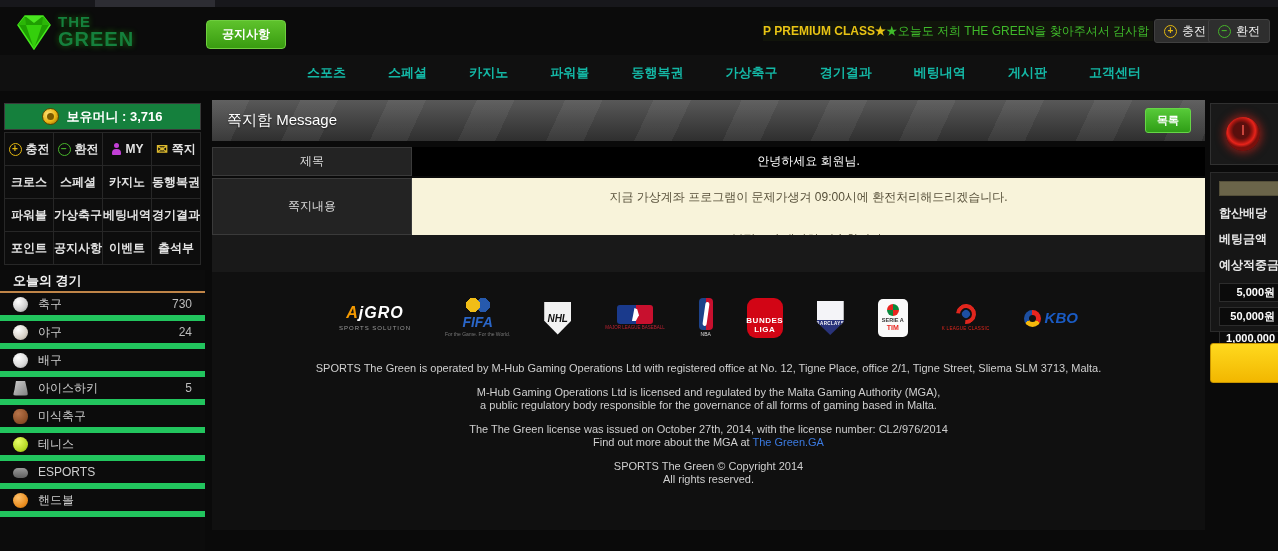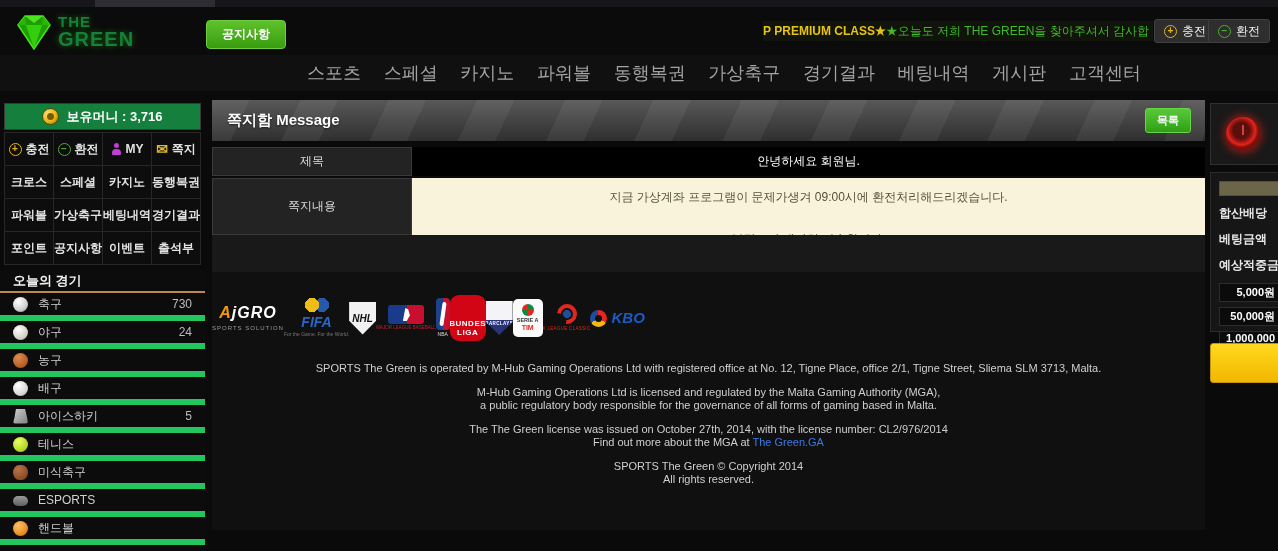--- a/index.html
+++ b/index.html
@@ -42,21 +42,21 @@
   .hdr-btn.withdraw { right:8px; }
   .ring-ic { display:inline-flex; width:13px; height:13px; border-radius:50%;
     align-items:center; justify-content:center; font-size:10px; font-weight:bold; line-height:1; }
   .ring-yellow { border:1.5px solid #e3b710; color:#e3b710; }
   .ring-green  { border:1.5px solid #46b32a; color:#46b32a; }
 
   
   .nav { position:absolute; left:0; top:55px; width:1278px; height:36px; background:#101010; }
   .nav-inner { position:absolute; left:305px; right:135px; top:0; height:36px;
     display:flex; justify-content:space-between; align-items:center; }
-  .nav-item { color:#a3a3a3; font-size:18px; font-weight:normal; cursor:pointer; padding:4px 2px; }
+  .nav-item { color:#14b8a6; font-size:13px; font-weight:bold; cursor:pointer; padding:4px 2px; }
 
   
   .sidebar { position:absolute; left:0; top:95px; width:205px; height:456px; }
   .balance-box { position:absolute; left:4px; right:4px; top:8px; height:27px;
     background:#15803d; border:1px solid #3a3a3a;
     display:flex; align-items:center; justify-content:center; gap:7px;
     color:#fff; font-size:13px; font-weight:bold; }
   .coin-ic { width:17px; height:17px; border-radius:50%;
     background:radial-gradient(circle at 35% 35%, #ffe27a, #e9b513 55%, #8a6300);
     border:1px solid #5c4300; position:relative; }
@@ -95,21 +95,21 @@
   .sport-name { color:#cfcfcf; font-size:12px; }
   .sport-count { margin-left:auto; margin-right:13px; color:#bdbdbd; font-size:12px; }
 
   
   .main { position:absolute; left:212px; top:95px; width:993px; height:456px; }
   .title-bar { position:absolute; left:0; top:5px; right:0; height:41px;
     background:
       repeating-linear-gradient(115deg, rgba(255,255,255,.055) 0 34px, rgba(0,0,0,0) 34px 80px),
       linear-gradient(180deg,#585858,#2f2f2f);
     display:flex; align-items:center; }
-  .title-bar .title { color:#fff; font-size:15px; font-weight:bold; padding-left:15px;
+  .title-bar .title { color:#fff; font-size:15px; font-weight:normal; padding-left:15px;
     text-shadow:0 1px 2px rgba(0,0,0,.6); }
   .list-btn { position:absolute; right:14px; top:8px; height:25px; padding:0 11px;
     background:linear-gradient(180deg,#57ca39,#2f9e16); border:1px solid #66d647;
     border-radius:3px; color:#fff; font-size:11px; font-weight:bold;
     display:flex; align-items:center; cursor:pointer; }
   .msg-table { position:absolute; left:0; right:0; top:52px; }
   .trow { display:flex; margin-bottom:2px; }
   .tlabel { width:200px; background:#232323; border:1px solid #3a3a3a;
     display:flex; align-items:center; justify-content:center;
     color:#dedede; font-size:12px; }
@@ -119,21 +119,21 @@
   .row-subject .tlabel { height:29px; }
   .row-content .tlabel { height:57px; }
   .row-content .tvalue { background:#f8f3da; color:#57503a; height:57px;
     display:flex; flex-direction:column; align-items:center;gap:12px; }
   .row-content .line1 { margin-top:11px; }
   .row-content .line2 { margin-top:13px; }
   .band { position:absolute; left:0; right:0; top:140px; height:37px; background:#191919; }
   .content-footer { position:absolute; left:0; right:0; top:177px; height:258px; background:#101010; }
 
   
-  .logo-row { display:flex; justify-content:flex-start; align-items:center; margin-top:20px; height:52px; }
+  .logo-row { display:flex; justify-content:center; align-items:center; gap:34px; margin-top:20px; height:52px; }
   .league-logo { display:flex; flex-direction:column; align-items:center; justify-content:center; line-height:1.1; }
   .logo-main { font-weight:bold; }
   .logo-sub { font-weight:normal; }
   .lg-ajgro .logo-main { color:#fff; font-style:italic; font-size:16px; letter-spacing:1px; }
   .lg-ajgro .logo-main::first-letter { color:#f59a00; }
   .lg-ajgro .logo-sub { color:#9a9a9a; font-size:6px; letter-spacing:1px; margin-top:3px; }
   .globes { width:28px; height:15px; margin-bottom:2px;
     background:
       radial-gradient(circle at 9px 7px, #f0bd17 0 7px, rgba(0,0,0,0) 7px),
       radial-gradient(circle at 19px 7px, rgba(42,102,200,.85) 0 7px, rgba(0,0,0,0) 7px); }
@@ -146,21 +146,21 @@
   .mlb-box { width:36px; height:19px; border-radius:3px; position:relative;
     background:linear-gradient(90deg,#1a3a8c 52%,#c8102e 52%); }
   .mlb-box::after { content:""; position:absolute; left:15px; top:3px; width:7px; height:13px;
     background:#fff; clip-path:polygon(0 100%,35% 0,75% 10%,100% 55%,55% 100%); }
   .lg-mlb .logo-sub { color:#b23; font-size:4.5px; margin-top:2px; }
   .nba-box { width:14px; height:32px; border-radius:4px; position:relative;
     background:linear-gradient(90deg,#1d428a 50%,#c8102e 50%); }
   .nba-box::after { content:""; position:absolute; left:5px; top:4px; width:4px; height:24px;
     background:#fff; border-radius:2px; transform:rotate(8deg); }
   .lg-nba .logo-sub { color:#ddd; font-size:5px; margin-top:2px; }
-  .bund-box { width:36px; height:46px; border-radius:9px; background:#d20515;
+  .bund-box { width:36px; height:40px; border-radius:9px; background:#d20515;
     display:flex; flex-direction:column; align-items:center; justify-content:flex-end; padding-bottom:3px; }
   .bund-box .logo-main, .bund-box .logo-sub { color:#fff; font-weight:bold; font-size:8px; letter-spacing:.5px; }
   .epl-shield { width:27px; height:34px;
     clip-path:polygon(0 0,100% 0,100% 62%,50% 100%,0 62%);
     background:linear-gradient(180deg,#f4f4f8 55%,#29337a 55%);
     display:flex; align-items:flex-end; justify-content:center; padding-bottom:8px; }
   .epl-shield .logo-main { color:#fff; font-size:4.5px; letter-spacing:.4px; }
   .seriea-box { width:30px; height:38px; border-radius:5px; background:#fafafa;
     display:flex; flex-direction:column; align-items:center; justify-content:center; gap:1px; }
   .seriea-ball { width:12px; height:12px; border-radius:50%;
@@ -297,42 +297,37 @@
       <span class="sport-ic ic-soccer"></span>
       <span class="sport-name">축구</span>
       <span class="sport-count">730</span>
     </div>
     <div class="sport-row">
       <span class="sport-ic ic-baseball"></span>
       <span class="sport-name">야구</span>
       <span class="sport-count">24</span>
     </div>
     <div class="sport-row">
-      <span class="sport-ic ic-basketball"></span>
-      <span class="sport-name">농구</span>
-      <span class="sport-count"></span>
-    </div>
-    <div class="sport-row">
       <span class="sport-ic ic-volleyball"></span>
       <span class="sport-name">배구</span>
       <span class="sport-count"></span>
     </div>
     <div class="sport-row">
       <span class="sport-ic ic-hockey"></span>
       <span class="sport-name">아이스하키</span>
       <span class="sport-count">5</span>
     </div>
     <div class="sport-row">
+      <span class="sport-ic ic-football"></span>
+      <span class="sport-name">미식축구</span>
+      <span class="sport-count"></span>
+    </div>
+    <div class="sport-row">
       <span class="sport-ic ic-tennis"></span>
       <span class="sport-name">테니스</span>
-      <span class="sport-count"></span>
-    </div>
-    <div class="sport-row">
-      <span class="sport-ic ic-football"></span>
-      <span class="sport-name">미식축구</span>
       <span class="sport-count"></span>
     </div>
     <div class="sport-row">
       <span class="sport-ic ic-esports"></span>
       <span class="sport-name">ESPORTS</span>
       <span class="sport-count"></span>
     </div>
     <div class="sport-row">
       <span class="sport-ic ic-handball"></span>
       <span class="sport-name">핸드볼</span>

